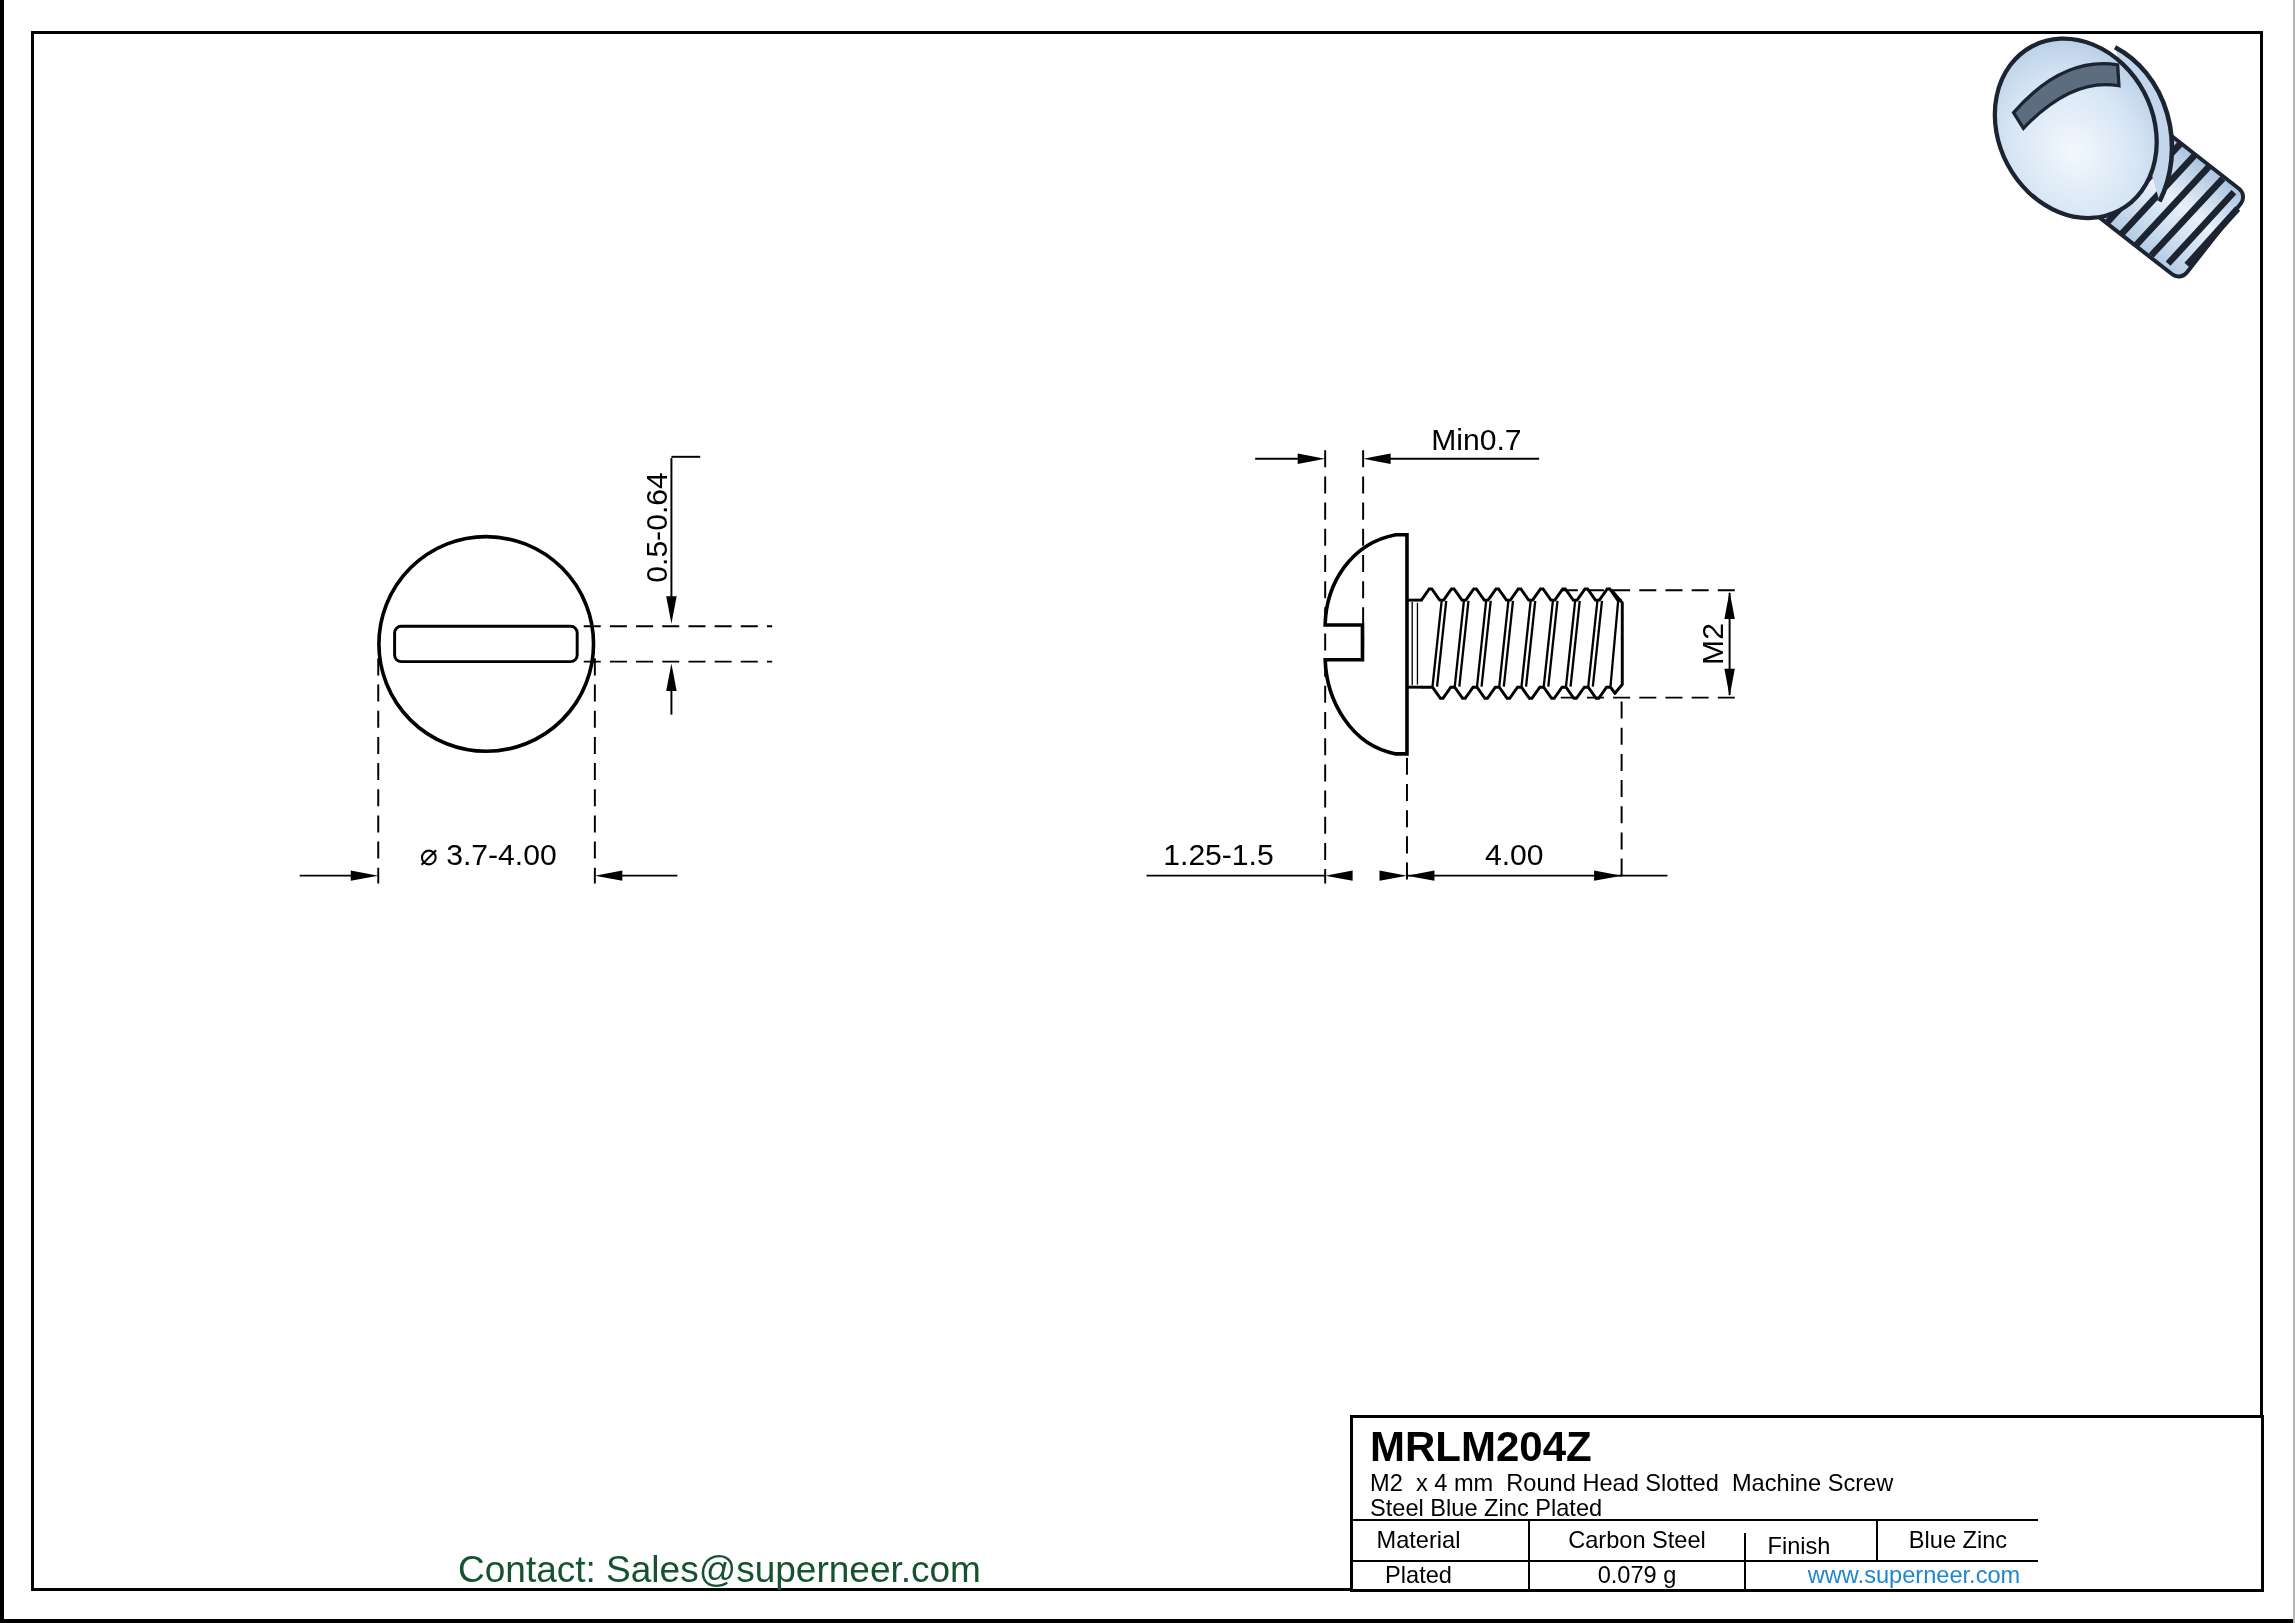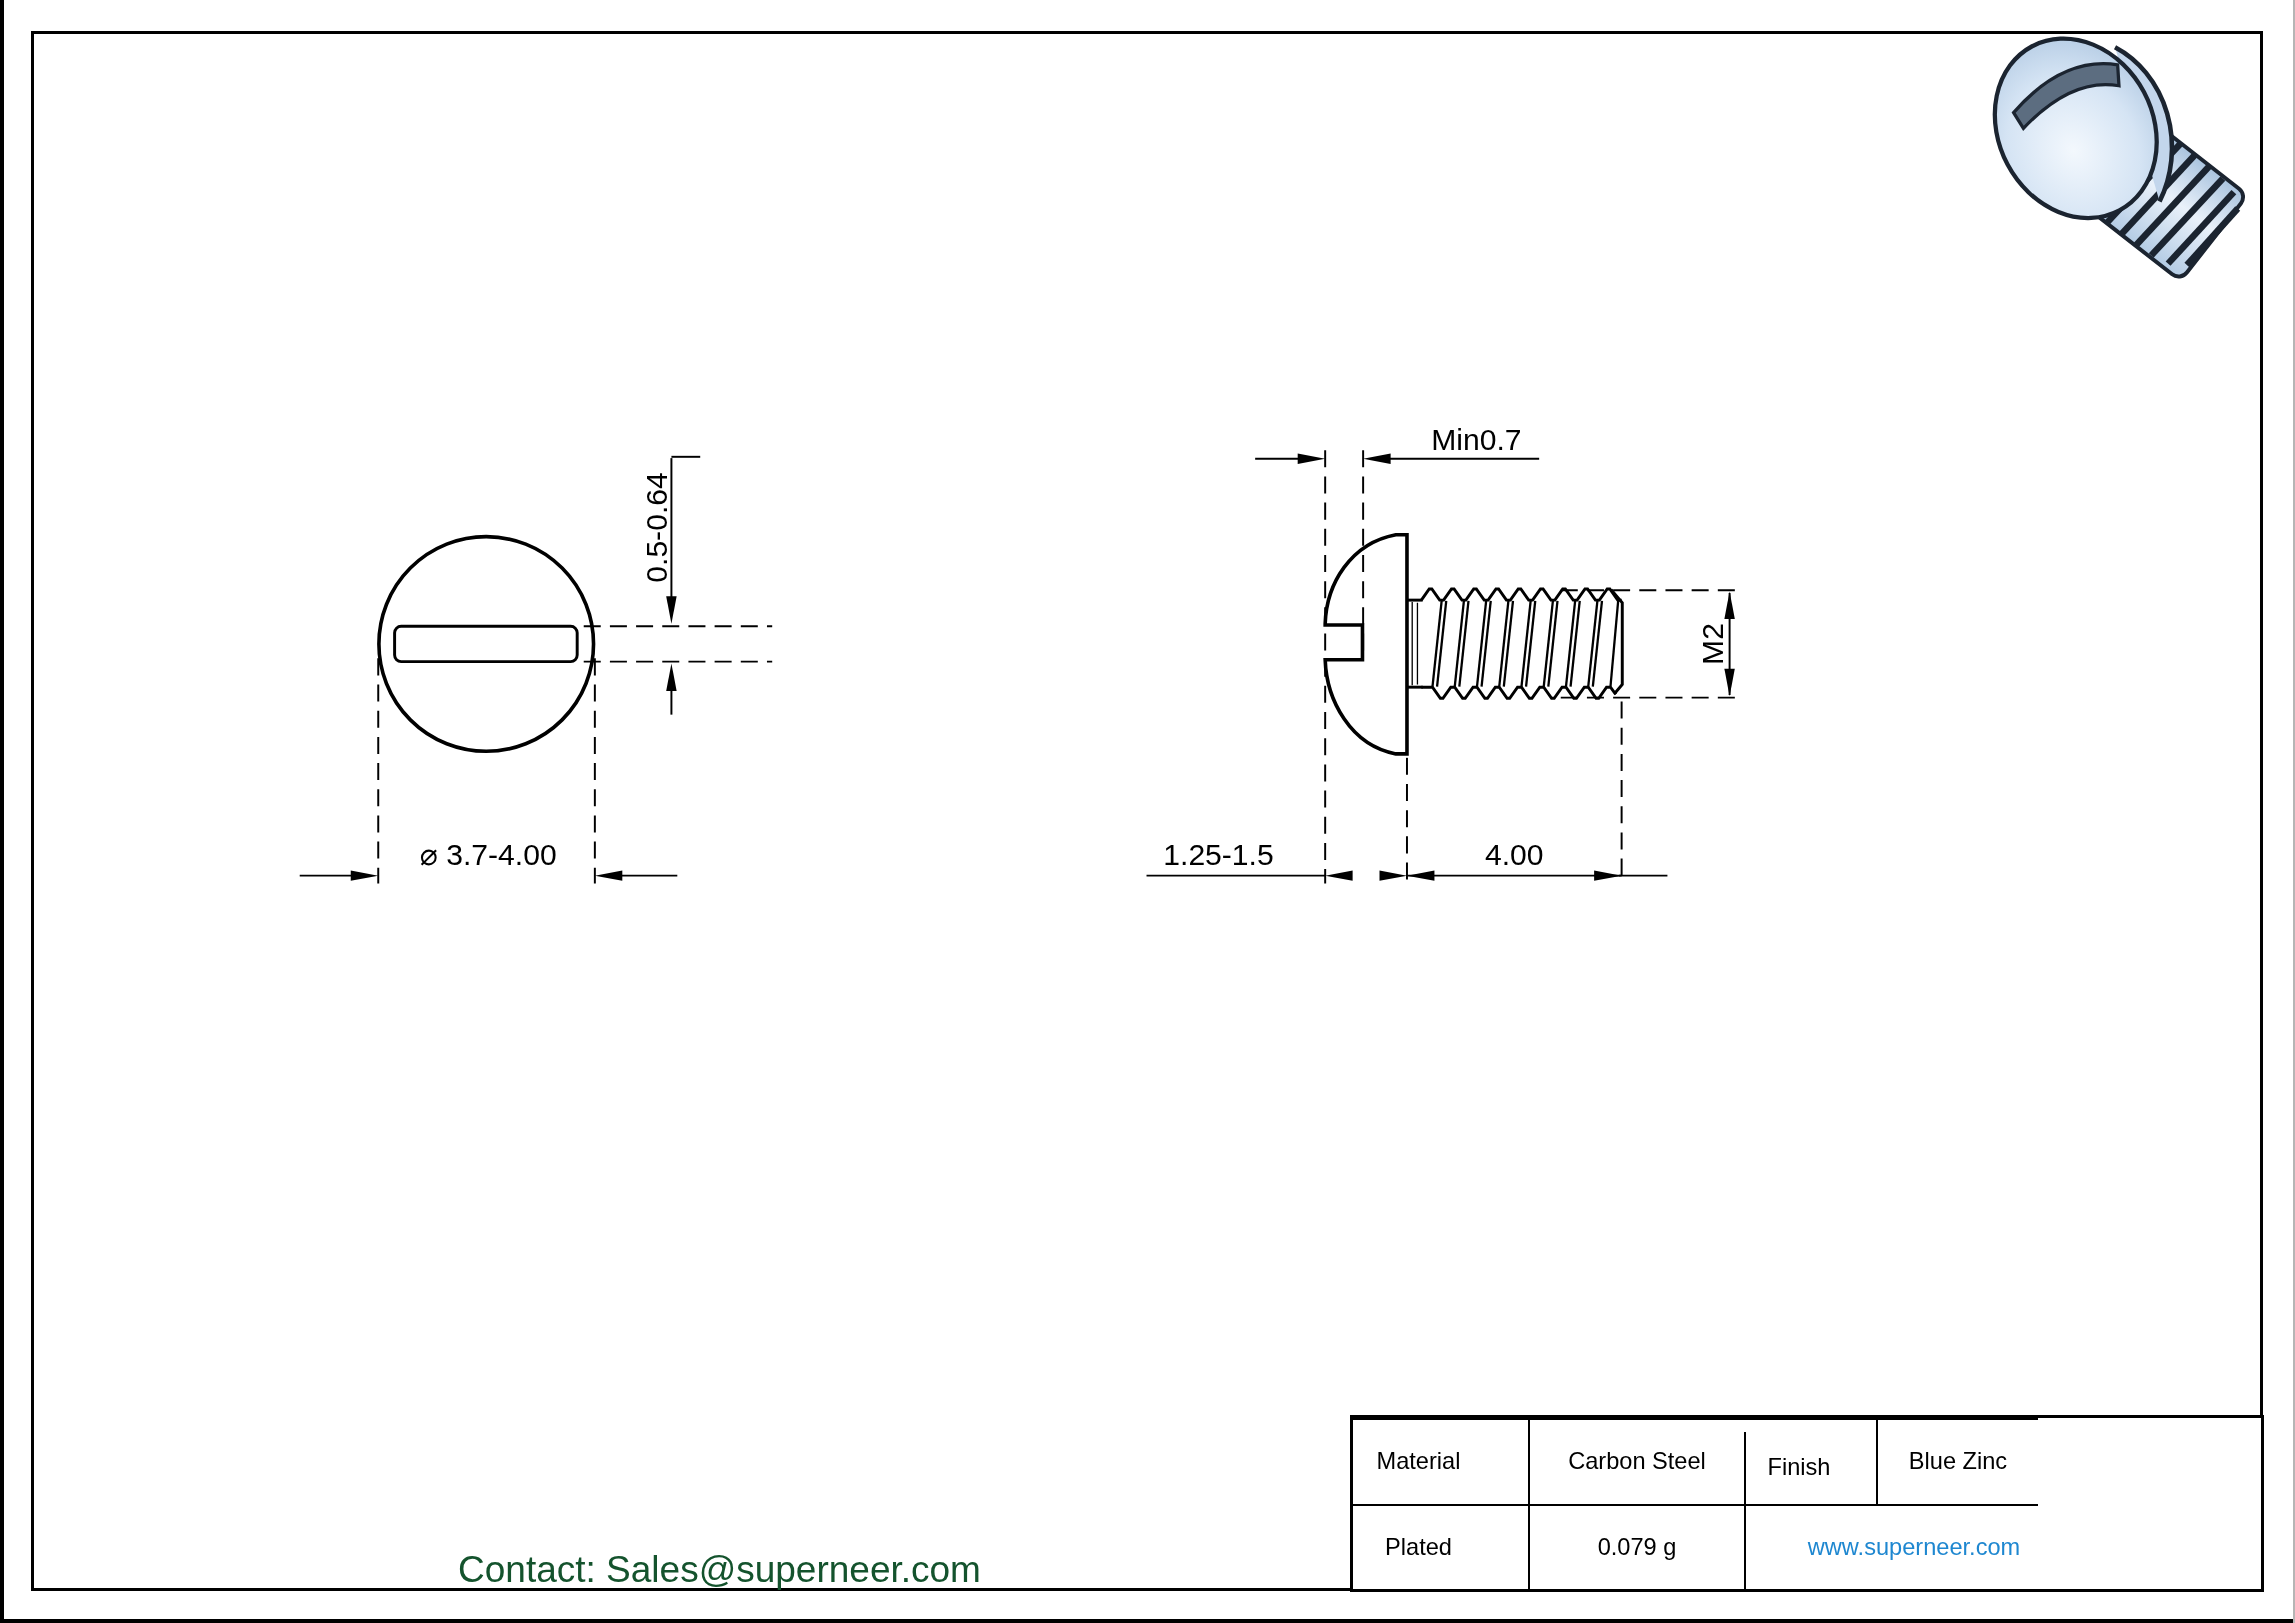--- a/index.html
+++ b/index.html
@@ -180,20 +180,25 @@
       <ellipse cx="3172" cy="196" rx="118" ry="142" transform="rotate(-28 3172 196)" fill="url(#zincHead)" stroke="#1b2430" stroke-width="6.5"></ellipse>
 
       <path d="M3077,172 Q3152,86 3236,99 L3238,131 Q3166,118 3092,196 Z" fill="#5c6d80" stroke="#1b2430" stroke-width="5"></path>
     </g>
   </svg>
 
   <div class="contact">Contact: Sales@superneer.com</div>
 
   <div class="title-block">
     <div class="tb-left">
+      <div class="tb-desc">
+        <div class="tb-part">MRLM204Z</div>
+        <div class="tb-line">M2  x 4 mm  Round Head Slotted  Machine Screw</div>
+        <div class="tb-line">Steel Blue Zinc Plated</div>
+      </div>
       <div class="tb-row">
         <div class="tb-cell w-label">Material</div>
         <div class="tb-cell w-value bl">Carbon Steel</div>
         <div class="tb-cell w-finlabel bl">Finish</div>
         <div class="tb-cell w-finvalue bl">Blue Zinc</div>
       </div>
       <div class="tb-row">
         <div class="tb-cell w-label">Plated</div>
         <div class="tb-cell w-value bl">0.079 g</div>
         <div class="tb-cell w-web bl link">www.superneer.com</div>

